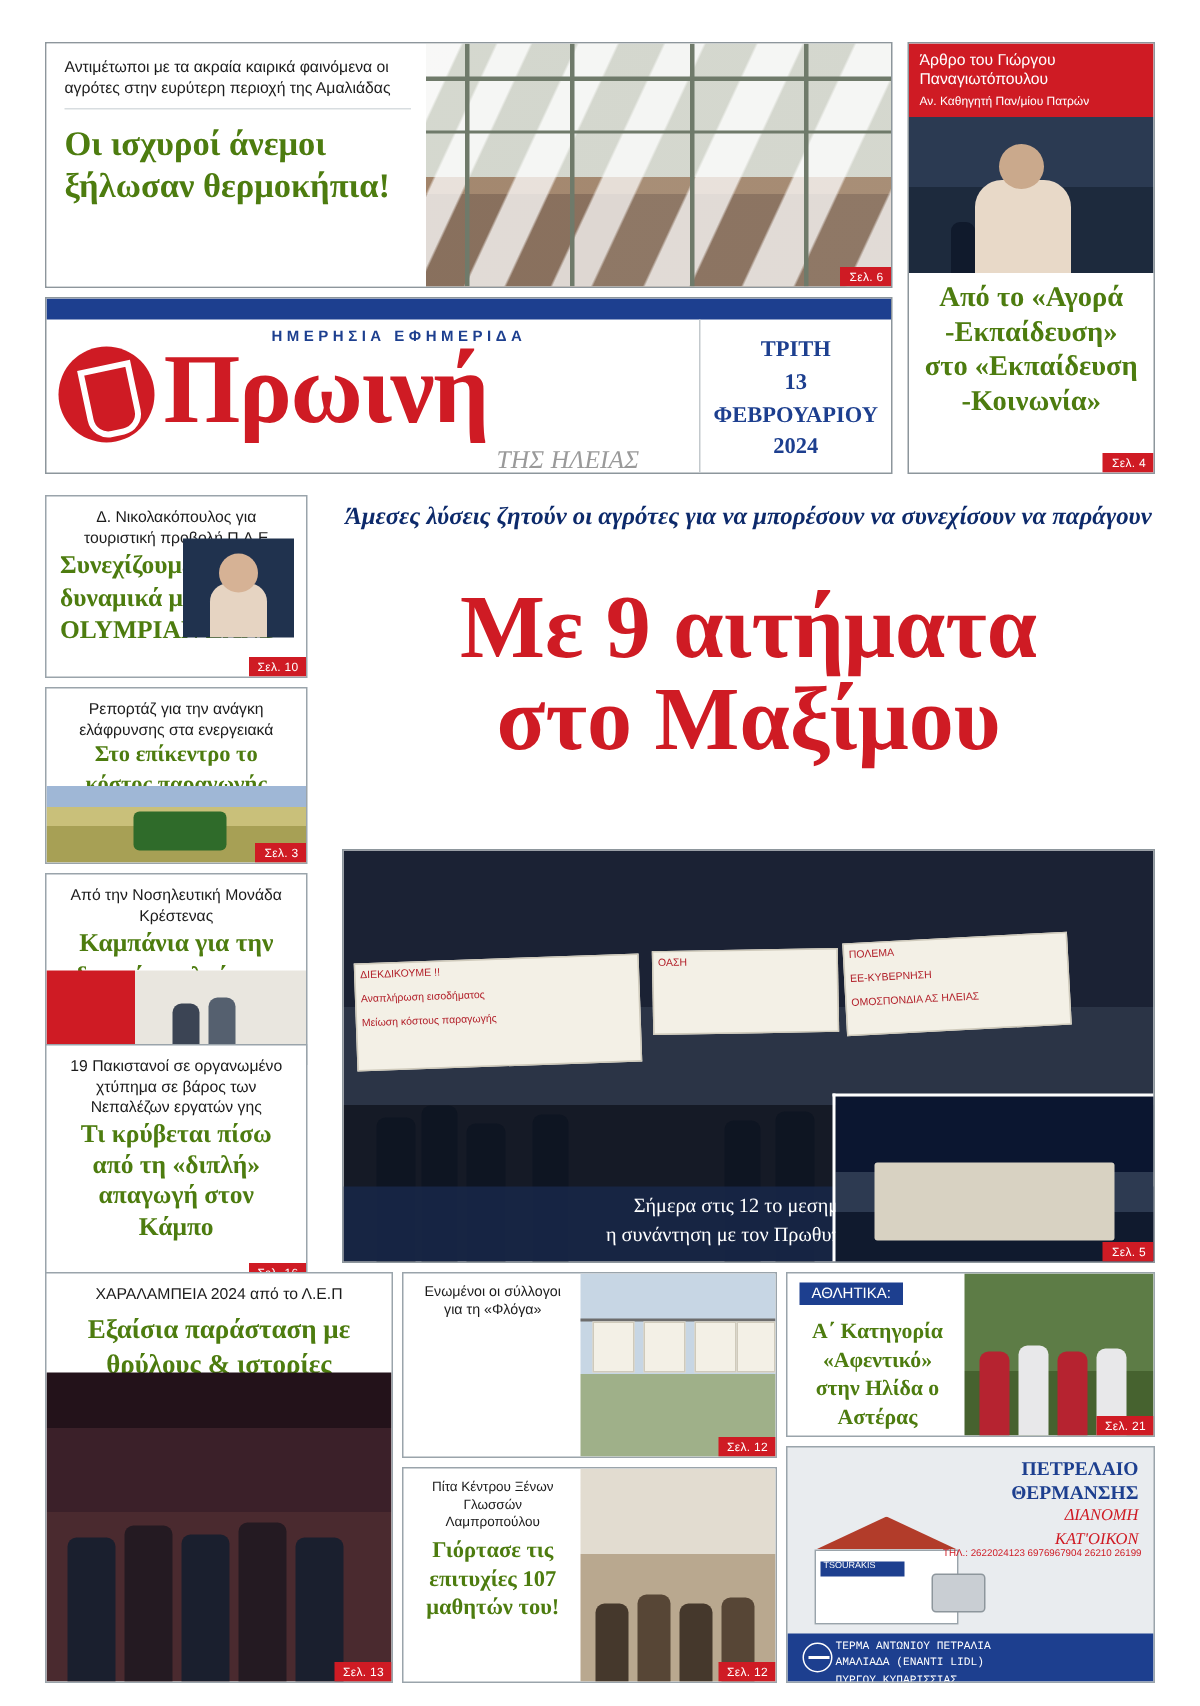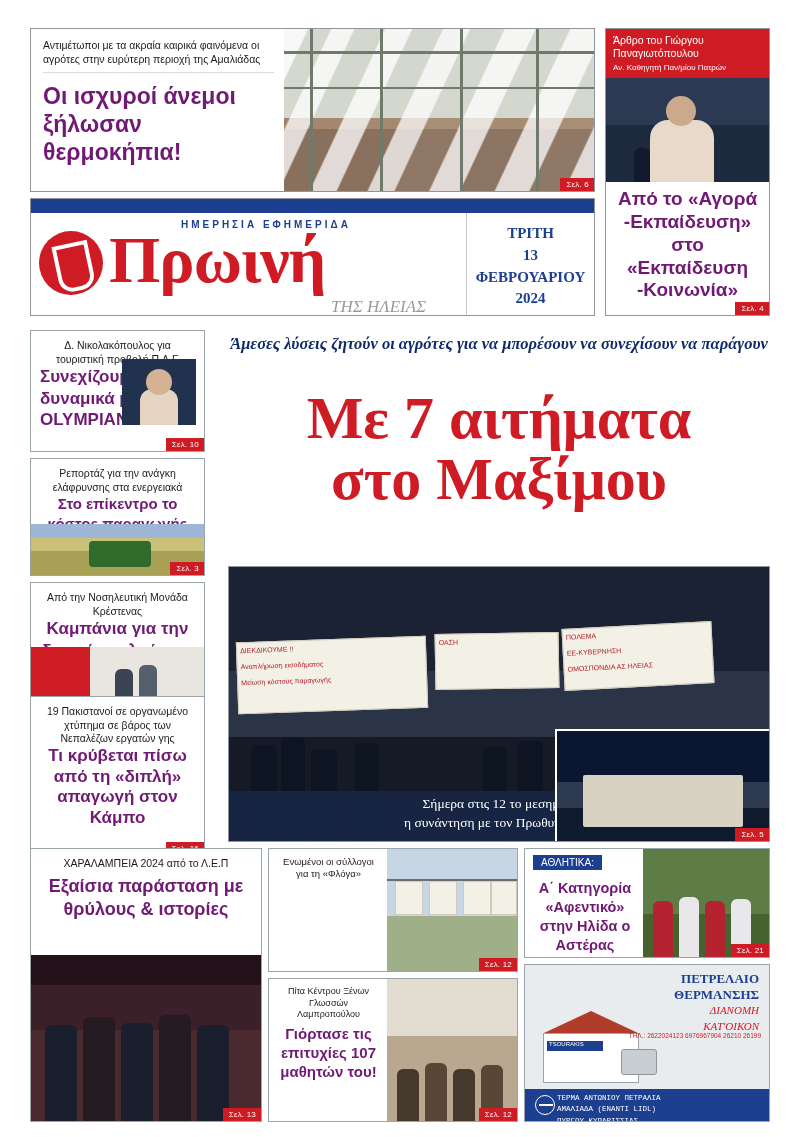--- a/index.html
+++ b/index.html
@@ -10,21 +10,21 @@
     background: #ffffff;
     font-family: "Liberation Serif", serif;
     overflow: hidden;
     position: relative;
   }
   .page { position: absolute; inset: 0; padding: 28px 30px 10px 30px; }
 
   
   .box { position: absolute; overflow: hidden; }
   .kicker { font-family: "Liberation Sans", sans-serif; font-size: 10.5px; color: #1b1b1b; line-height: 1.3; }
-  .hl { font-family: Liberation Sans, sans-serif; color: #701a75; font-weight: 700; }
+  .hl { font-family: Liberation Serif, serif; color: #4d7c0f; font-weight: 700; }
   .sel { position: absolute; right: 0; bottom: 0; background: #cf1b24; color: #fff;
          font-family: "Liberation Sans", sans-serif; font-size: 8px; padding: 2px 5px 2px 6px; letter-spacing: .2px;}
   .photo { position: absolute; overflow: hidden; }
   .cap { position: absolute; color: #fff; font-family: "Liberation Serif", serif; }
 
   
   #topLeft { left:30px; top:28px; width:565px; height:164px; border:1px solid #8d969c; }
   #topLeftTxt { position:absolute; left:0; top:0; width:253px; height:100%; background:#fff; padding:10px 10px 0 12px; }
   #topLeftTxt .kicker { border-bottom:1px solid #d8dde0; padding-bottom:6px; }
   #topLeftTxt .hl { font-size:23px; line-height:1.22; margin-top:9px; }
@@ -99,21 +99,21 @@
   #mpCapBar { position:absolute; left:0; right:0; bottom:0; height:50px; background:rgba(24,40,74,.82); }
   #mpCap { left:0; right:0; bottom:8px; text-align:center; font-size:13.5px; line-height:1.45; }
   #mpInset { position:absolute; right:0; bottom:0; width:214px; height:112px; border-left:2px solid #fff; border-top:2px solid #fff;
       background: linear-gradient(#0b1630 0 46%, #2d3a51 46% 70%, #101a2e 70% 100%); }
 
   
   #b1 { left:30px; top:848px; width:232px; height:274px; background:#fff; border:1px solid #9aa4ab; }
   #b1 .inner { padding:8px 8px 0 8px; }
   #b1 .kicker { text-align:center; }
   #b1 .hl { text-align:center; font-size:18px; line-height:1.3; margin-top:4px; }
-  #b1 .ph { position:absolute; left:0; right:0; bottom:0; height:166px;
+  #b1 .ph { position:absolute; left:0; right:0; bottom:0; height:206px;
       background: linear-gradient(#23121a 0 18%, #3b2029 18% 45%, #4a2a2f 45% 100%); }
 
   #b2 { left:268px; top:848px; width:250px; height:124px; background:#fff; border:1px solid #9aa4ab; }
   #b2 .txt { position:absolute; left:0; top:0; width:118px; height:100%; padding:7px 7px 0 8px; }
   #b2 .kicker { font-size:9.5px; text-align:center; }
   #b2 .hl { font-size:15px; line-height:1.25; text-align:center; margin-top:4px; }
   #b2 .ph { position:absolute; left:118px; top:0; right:0; bottom:0;
       background: linear-gradient(#c7d6e4 0 55%, #9fb089 55% 100%); }
 
   #b3 { left:268px; top:978px; width:250px; height:144px; background:#fff; border:1px solid #9aa4ab; }
@@ -243,21 +243,21 @@
   <div class="box lcol" id="lc4">
     <div class="inner">
       <div class="kicker">19 Πακιστανοί σε οργανωμένο χτύπημα σε βάρος των Νεπαλέζων εργατών γης</div>
       <div class="hl">Τι κρύβεται πίσω από τη «διπλή» απαγωγή στον Κάμπο</div>
     </div>
     <div class="sel">Σελ. 16</div>
   </div>
 
   <div id="leadSub">Άμεσες λύσεις ζητούν οι αγρότες για να μπορέσουν να συνεχίσουν να παράγουν</div>
   <div id="leadTitle">
-    <div>Με 7 αιτήματα</div>
+    <div>Με 9 αιτήματα</div>
     <div>στο Μαξίμου</div>
   </div>
 
   <div class="box" id="mainPhoto">
     <div id="mpImg">
       <div class="silhouette" style="left:22px;width:26px;height:96px;"></div>
       <div class="silhouette" style="left:52px;width:24px;height:104px;"></div>
       <div class="silhouette" style="left:82px;width:26px;height:92px;"></div>
       <div class="silhouette" style="left:126px;width:24px;height:98px;"></div>
       <div class="silhouette" style="left:254px;width:24px;height:94px;"></div>

